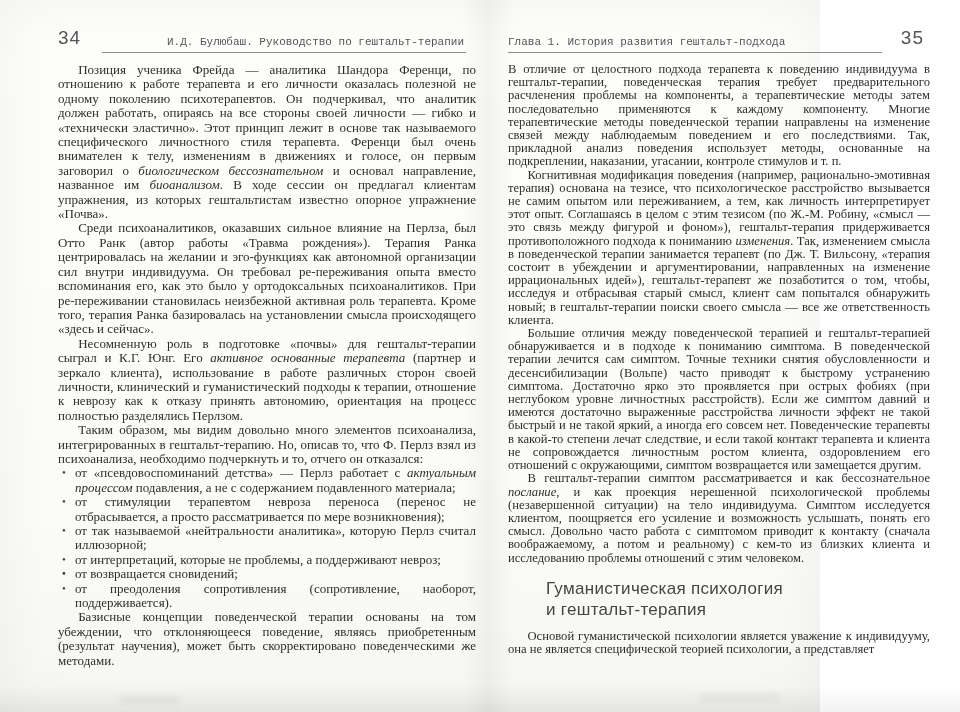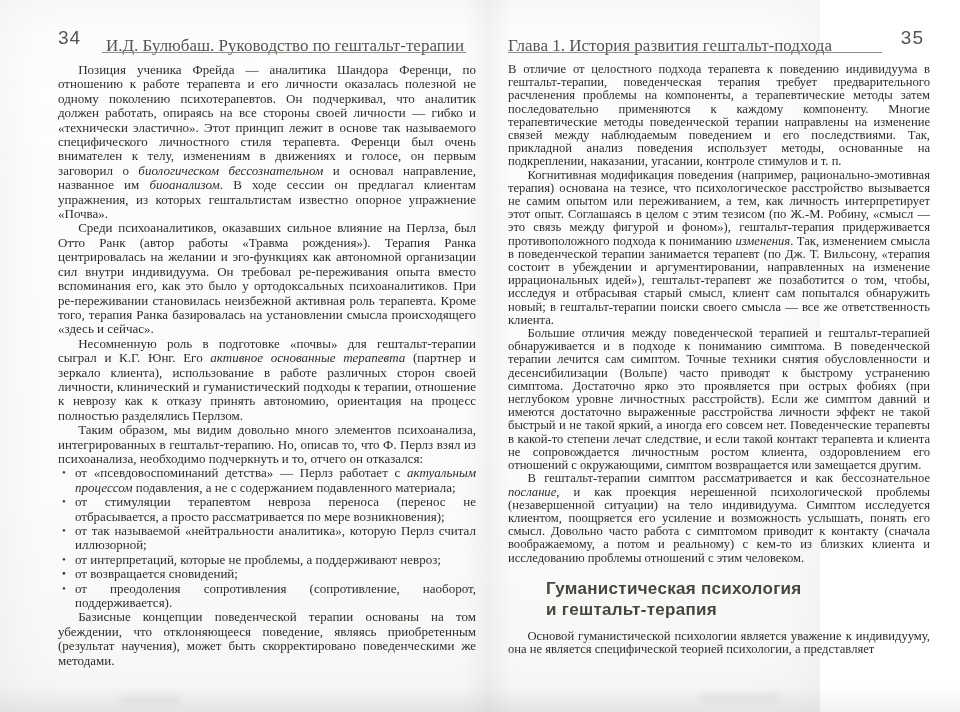--- a/index.html
+++ b/index.html
@@ -31,43 +31,43 @@
 
   .pagenum{
     position:absolute;top:27px;
     font-family:"Liberation Sans","DejaVu Sans",sans-serif;
     font-size:19px;color:#555;letter-spacing:1px;
   }
   .pn-left{left:28px;}
   .pn-right{right:16px;}
   .runtitle{
     position:absolute;top:36px;
-    font-family:Liberation Serif, serif;
-    font-size:17px;color:#555;
+    font-family:Liberation Mono, monospace;
+    font-size:11px;color:#555;
   }
   .rt-left{right:14px;}
   .rt-right{left:10px;}
   .rule{position:absolute;top:52px;height:1px;background:#8e8e8a;}
   .rule-left{left:72px;right:12px;}
   .rule-right{left:10px;right:58px;}
 
   .content{position:absolute;top:63px;color:#2e2d2b;}
   .content-left{left:28px;width:418px;font-size:13px;line-height:14.4px;}
   .content-right{left:10px;width:422px;font-size:12.6px;line-height:13.2px;}
 
   p.body{margin:0;text-align:justify;text-indent:1.55em;}
   p.body.flush{text-indent:0;}
 
   ul.bullets{list-style:none;margin:0;padding:0;}
   ul.bullets li{position:relative;padding-left:17px;text-align:justify;}
   ul.bullets .marker{position:absolute;left:4px;top:-1px;font-size:11px;color:#3a3a38;}
 
   h2.heading{
     font-family:"Liberation Sans","DejaVu Sans",sans-serif;
-    font-weight:700;color:#454542;
+    font-weight:400;color:#454542;
     white-space:pre-line;letter-spacing:0.3px;
   }
   .h-left{font-size:17px;line-height:20px;margin:11px 0 9px 22px;}
   .h-right{font-size:17px;line-height:21px;margin:13px 0 10px 38px;}
 
   i{font-style:italic;}
 </style>
 </head>
 <body>
 

